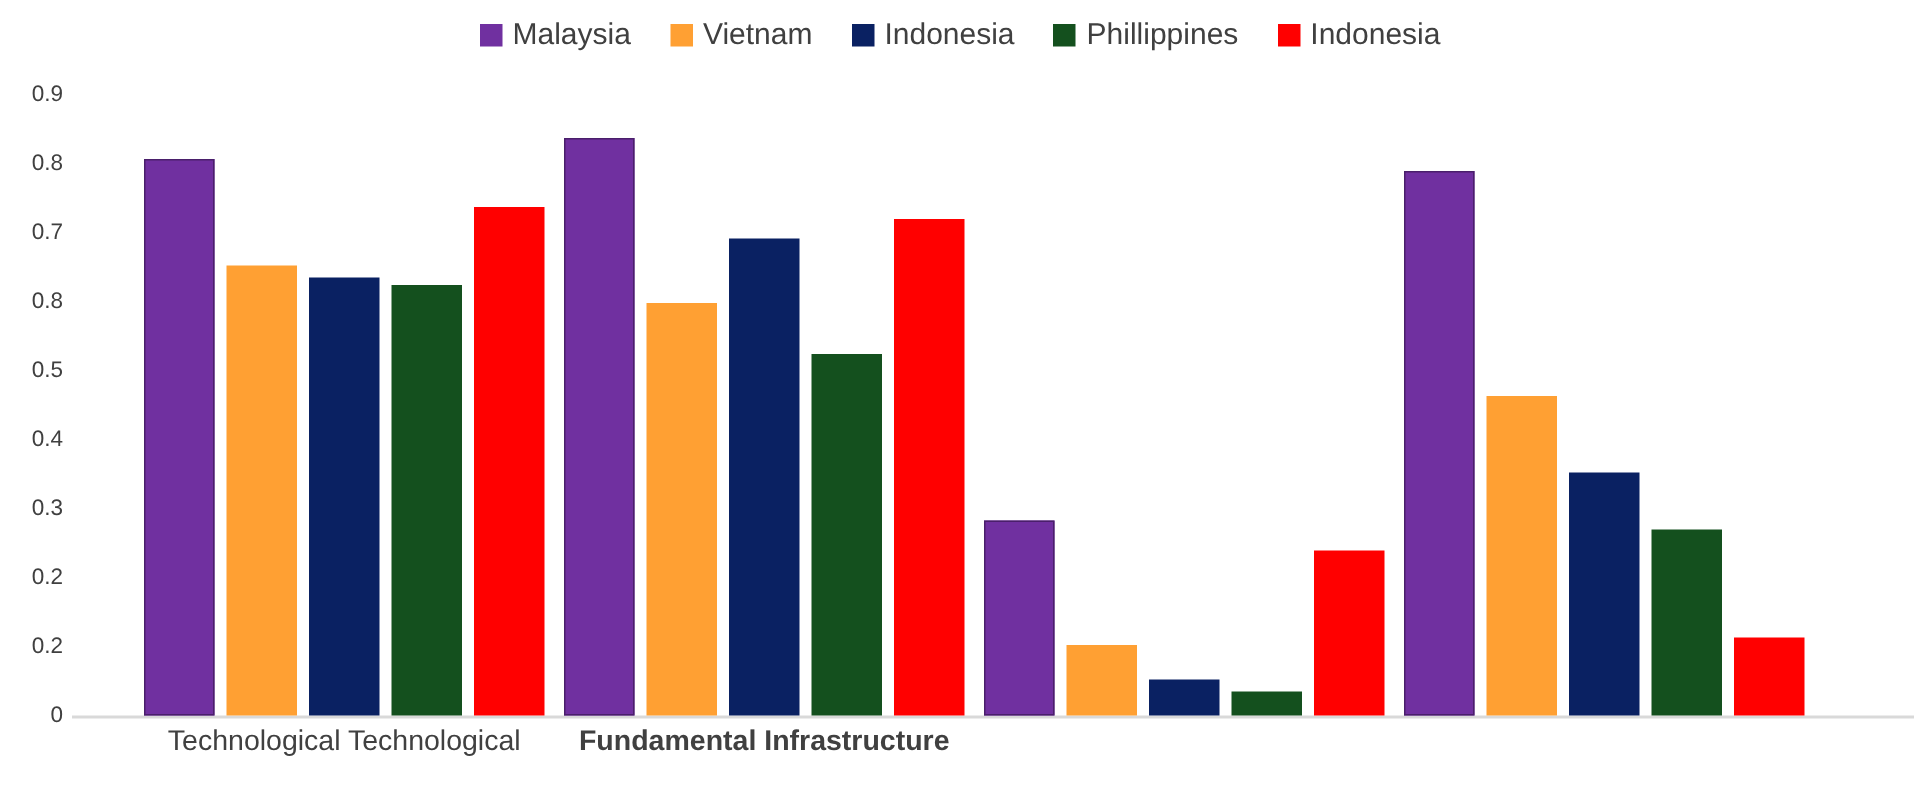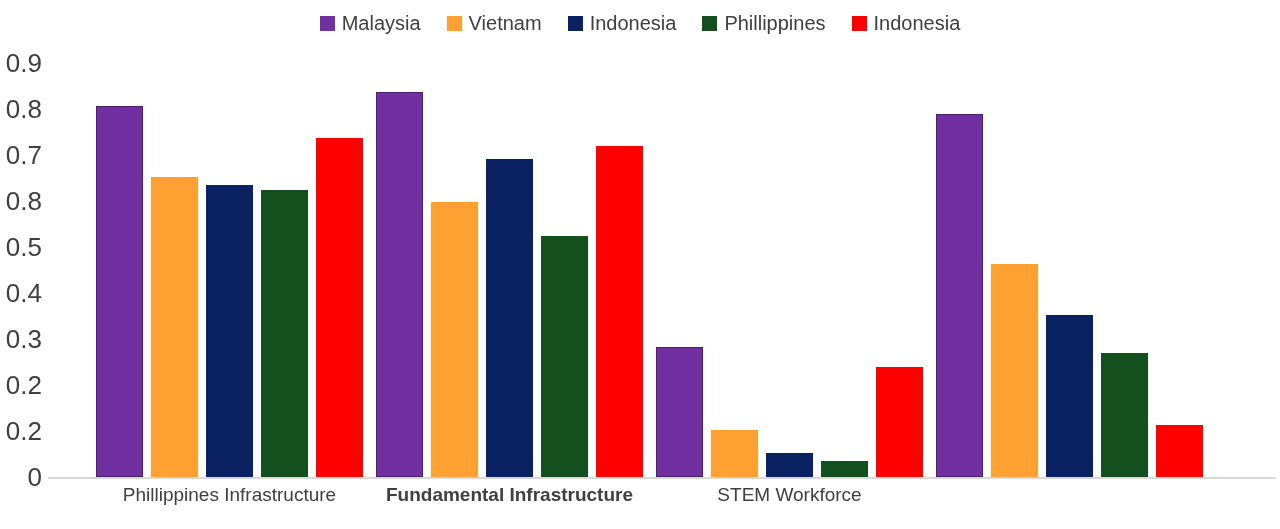--- a/index.html
+++ b/index.html
@@ -63,21 +63,21 @@
     position: absolute;
     left: 0;
     top: 0;
     width: 50px;
     height: 440px;
   }
   .y-tick {
     position: absolute;
     right: 8px;
     transform: translateY(-50%);
-    font-size: 26px;
+    font-size: 15px;
     line-height: 19px;
     color: #404040;
     text-align: right;
     white-space: nowrap;
   }
 
   
   #baseline {
     position: absolute;
     left: 48px;
@@ -191,19 +191,18 @@
         </div>
         <div class="bar-group" style="left: 888px; width: 275px;">
           <div class="bar malaysia" title="Malaysia: 0.79" style="height: 363.4px; left: 0px; background: rgb(112, 48, 160);"></div>
           <div class="bar" title="Vietnam: 0.464" style="height: 213.44px; left: 55px; background: rgb(255, 160, 51);"></div>
           <div class="bar" title="Indonesia: 0.353" style="height: 162.38px; left: 110px; background: rgb(10, 33, 98);"></div>
           <div class="bar" title="Phillippines: 0.269" style="height: 123.74px; left: 165px; background: rgb(20, 80, 30);"></div>
           <div class="bar" title="Thailand: 0.114" style="height: 52.44px; left: 220px; background: rgb(255, 0, 0);"></div>
         </div>
       </div>
     <div id="x-axis">
-        <div class="x-cat" style="left: 31.5px; width: 300px;">Phillippines Infrastructure</div>
+        <div class="x-cat" style="left: 31.5px; width: 300px;">Technological Technological</div>
         <div class="x-cat" style="left: 311.5px; width: 300px; font-weight: bold;">Fundamental Infrastructure</div>
-        <div class="x-cat" style="left: 591.5px; width: 300px;">STEM Workforce</div>
       </div>
   </div>
 
 </div>
 
 </body></html>

